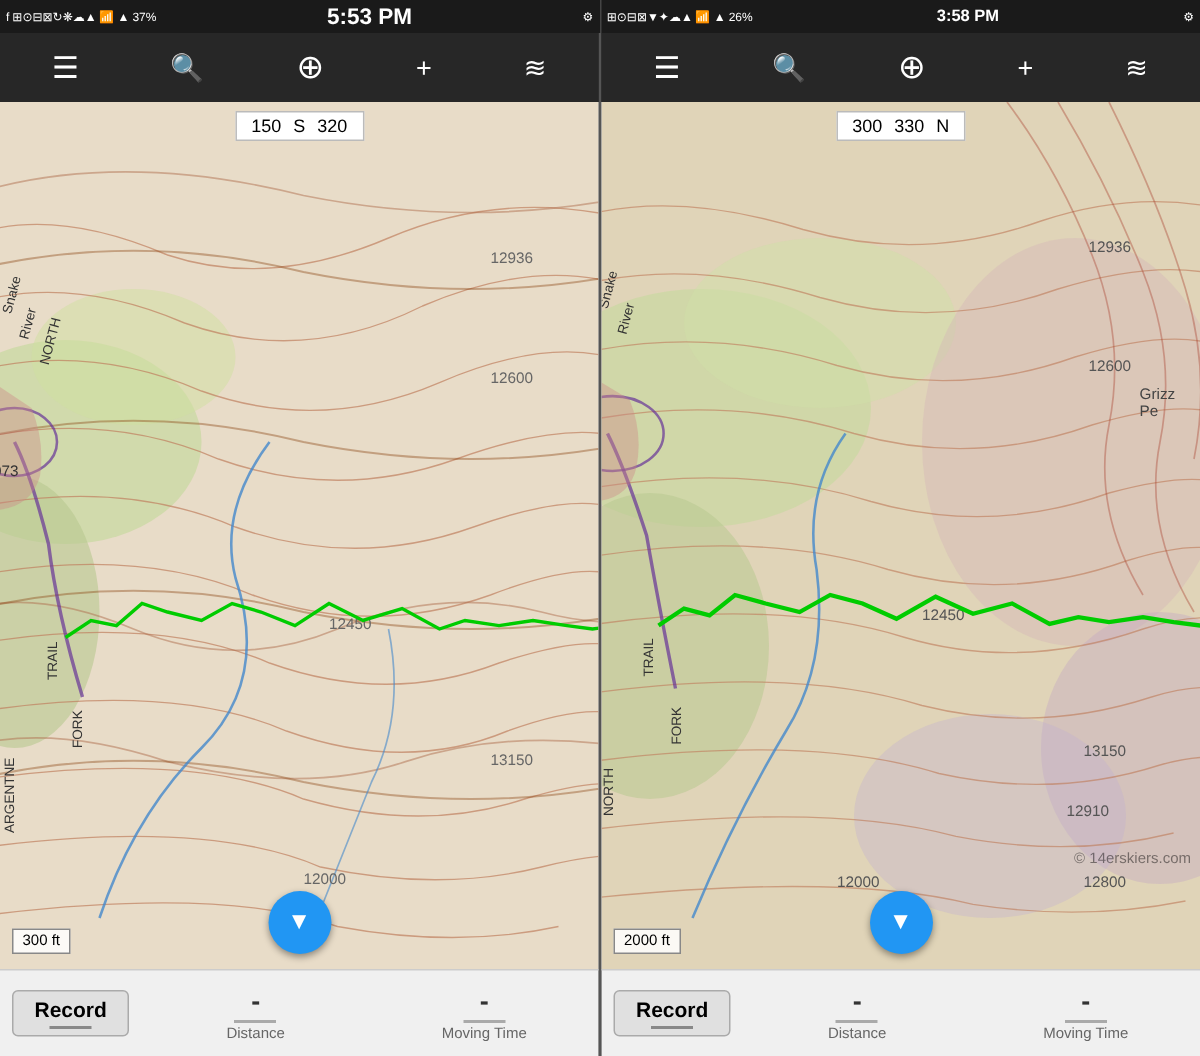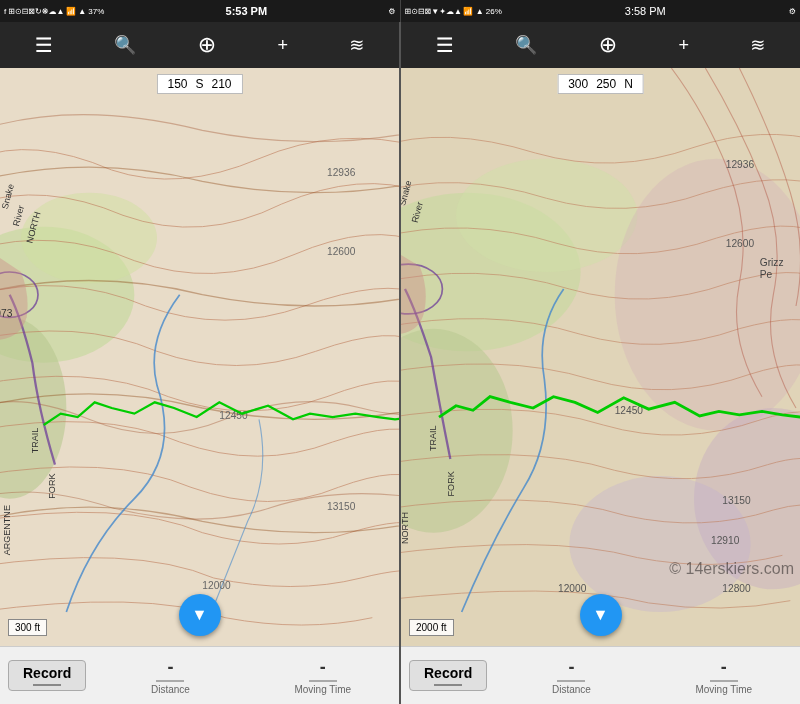--- a/index.html
+++ b/index.html
@@ -21,32 +21,32 @@
   <div style="display:flex;width:100%;height:22px;background:#1a1a1a;">
 
     <div style="flex:1;display:flex;align-items:center;justify-content:space-between;padding:0 4px;border-right:1px solid #444;">
       <div style="display:flex;align-items:center;gap:2px;font-size:8px;color:#fff;">
         <span>f</span>
         <span style="font-size:8px;">⊞⊙⊟⊠↻❋☁▲</span>
         <span>📶</span>
         <span>▲</span>
         <span>37%</span>
       </div>
-      <div style="font-size:11px;color:#fff;font-weight:bold;">5:53 PM</div>
+      <div style="font-size:15px;color:#fff;font-weight:bold;">5:53 PM</div>
       <div style="font-size:8px;color:#fff;">⚙</div>
     </div>
 
     <div style="flex:1;display:flex;align-items:center;justify-content:space-between;padding:0 4px;">
       <div style="display:flex;align-items:center;gap:2px;font-size:8px;color:#fff;">
         <span>⊞⊙⊟⊠▼✦☁▲</span>
         <span>📶</span>
         <span>▲</span>
         <span>26%</span>
       </div>
-      <div style="font-size:11px;color:#fff;font-weight:normal;">3:58 PM</div>
+      <div style="font-size:11px;color:#fff;font-weight:bold;">3:58 PM</div>
       <div style="font-size:8px;color:#fff;">⚙</div>
     </div>
   </div>
 
   <div style="display:flex;flex:1;overflow:hidden;">
 
     <div style="flex:1;display:flex;flex-direction:column;border-right:2px solid #555;">
 
       <div style="display:flex;align-items:center;justify-content:space-around;background:rgba(40,40,40,0.92);height:46px;padding:0 4px;">
         <button style="background:none;border:none;color:#fff;font-size:20px;cursor:pointer;">☰</button>
@@ -54,21 +54,21 @@
         <button style="background:none;border:none;color:#fff;font-size:22px;cursor:pointer;">⊕</button>
         <button style="background:none;border:none;color:#fff;font-size:18px;cursor:pointer;">+</button>
         <button style="background:none;border:none;color:#fff;font-size:18px;cursor:pointer;">≋</button>
       </div>
 
       <div style="flex:1;position:relative;overflow:hidden;background:#ddd;">
 
         <div style="position:absolute;top:6px;left:50%;transform:translateX(-50%);background:#fff;border:1px solid #bbb;padding:2px 10px;font-size:12px;display:flex;gap:8px;z-index:5;white-space:nowrap;text-align:center;">
           <span>150</span>
           <span>S</span>
-          <span>210</span>
+          <span>320</span>
         </div>
 
         <svg viewBox="0 0 395 510" preserveAspectRatio="xMidYMid slice" style="width:100%;height:100%;position:absolute;top:0;left:0;">
 
           <rect width="395" height="510" fill="#e8dcc8"></rect>
 
           <ellipse cx="60" cy="200" rx="80" ry="60" fill="#c8d8a0" opacity="0.7"></ellipse>
           <ellipse cx="30" cy="300" rx="50" ry="80" fill="#b8c890" opacity="0.6"></ellipse>
           <ellipse cx="100" cy="150" rx="60" ry="40" fill="#d0e0a0" opacity="0.5"></ellipse>
 
@@ -162,21 +162,21 @@
         <button style="background:none;border:none;color:#fff;font-size:18px;cursor:pointer;">🔍</button>
         <button style="background:none;border:none;color:#fff;font-size:22px;cursor:pointer;">⊕</button>
         <button style="background:none;border:none;color:#fff;font-size:18px;cursor:pointer;">+</button>
         <button style="background:none;border:none;color:#fff;font-size:18px;cursor:pointer;">≋</button>
       </div>
 
       <div style="flex:1;position:relative;overflow:hidden;background:#ffffff;">
 
         <div style="position:absolute;top:6px;left:50%;transform:translateX(-50%);background:#fff;border:1px solid #bbb;padding:2px 10px;font-size:12px;display:flex;gap:8px;z-index:5;white-space:nowrap;">
           <span>300</span>
-          <span>250</span>
+          <span>330</span>
           <span>N</span>
         </div>
 
         <svg viewBox="0 0 395 510" preserveAspectRatio="xMidYMid slice" style="width:100%;height:100%;position:absolute;top:0;left:0;">
 
           <rect width="395" height="510" fill="#e0d4b8"></rect>
 
           <ellipse cx="80" cy="180" rx="100" ry="70" fill="#c8d8a0" opacity="0.65"></ellipse>
           <ellipse cx="50" cy="320" rx="70" ry="90" fill="#b8c890" opacity="0.55"></ellipse>
           <ellipse cx="150" cy="130" rx="80" ry="50" fill="#d0e0a8" opacity="0.5"></ellipse>
@@ -234,21 +234,21 @@
         </svg>
 
         <div style="position:absolute;bottom:10px;left:8px;background:rgba(255,255,255,0.85);border:1px solid #888;padding:2px 6px;font-size:10px;z-index:5;">
           <span>2000 ft</span>
         </div>
 
         <div style="position:absolute;bottom:10px;left:50%;transform:translateX(-50%);width:42px;height:42px;border-radius:50%;background:#2196F3;display:flex;align-items:center;justify-content:center;color:#fff;font-size:16px;z-index:5;cursor:pointer;box-shadow:0 2px 5px rgba(0,0,0,0.4);">
           ▼
         </div>
 
-        <div style="position:absolute;right:6px;bottom:68px;font-size:16px;color:rgba(0,0,0,0.45);z-index:20;">© 14erskiers.com</div>
+        <div style="position:absolute;right:6px;bottom:68px;font-size:10px;color:rgba(0,0,0,0.45);z-index:20;">© 14erskiers.com</div>
       </div>
 
       <div style="display:flex;align-items:center;background:#f0f0f0;height:58px;border-top:1px solid #ccc;">
         <button style="background:#e0e0e0;border:1px solid #aaa;border-radius:4px;margin:8px;padding:4px 14px;font-size:14px;font-weight:bold;cursor:pointer;display:flex;flex-direction:column;align-items:center;min-width:76px;">
           <span>Record</span>
           <span style="width:28px;height:2px;background:#888;margin-top:3px;display:block;"></span>
         </button>
         <div style="flex:1;display:flex;flex-direction:column;align-items:center;justify-content:center;">
           <span style="font-size:18px;font-weight:bold;color:#333;">-</span>
           <span style="width:28px;height:2px;background:#aaa;margin:2px 0;display:block;"></span>

